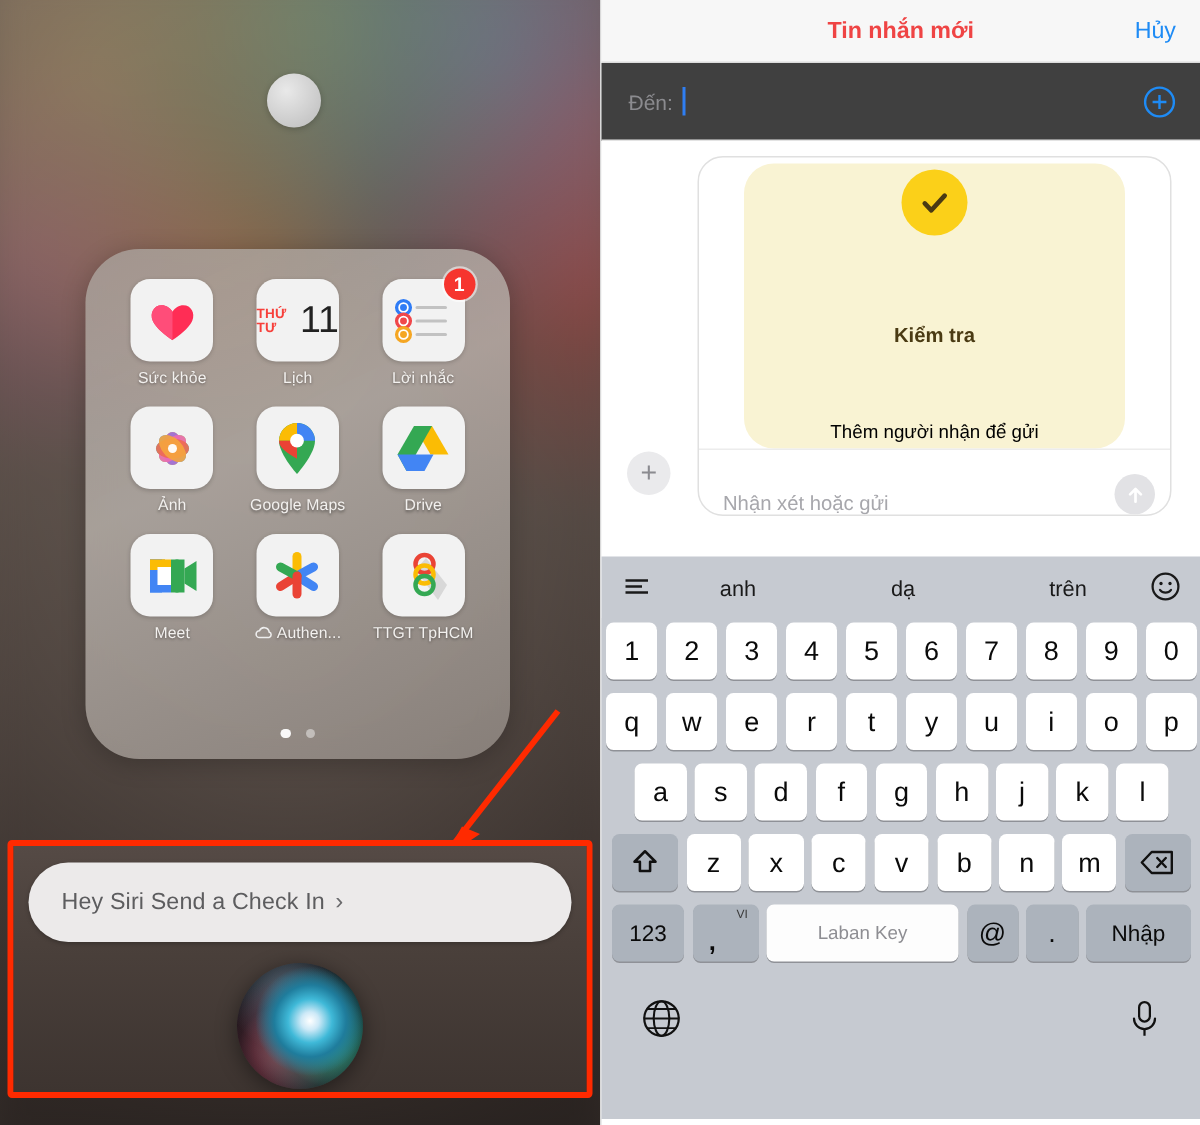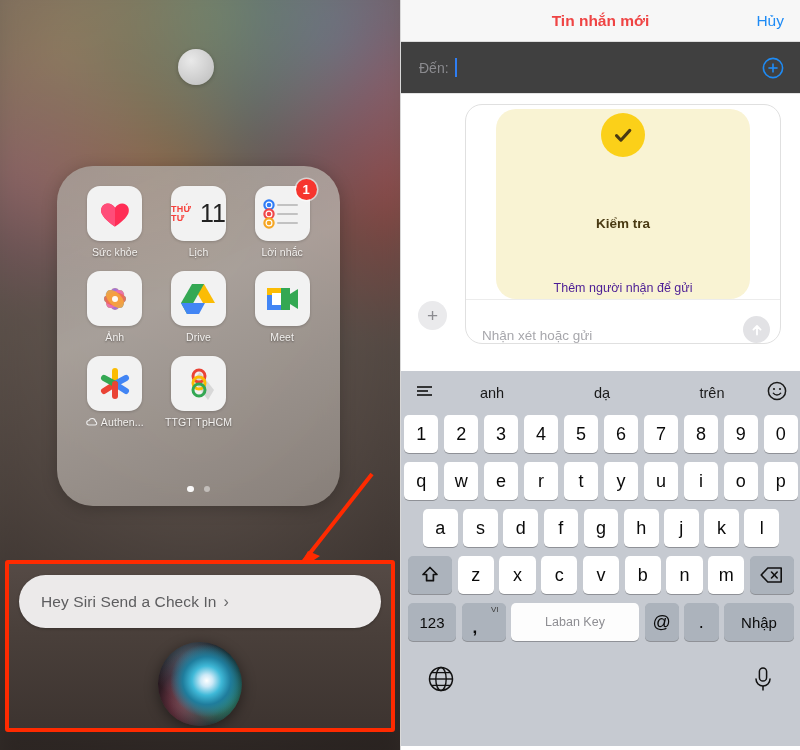--- a/index.html
+++ b/index.html
@@ -140,21 +140,21 @@
   .checkin-card {
     margin: 4px 30px 0 30px; height: 190px;
     background: #f9f3d3; border-radius: 20px;
     display: flex; flex-direction: column; align-items: center; justify-content: center; gap: 45px;
   }
   .check-circle {
     width: 44px; height: 44px; border-radius: 50%; background: #fbd019;
     display: flex; align-items: center; justify-content: center; margin-bottom: 14px;
   }
   .checkin-title { font-size: 13.5px; font-weight: 700; color: #4a3a13; margin-bottom: 5px; }
-  .checkin-sub { font-size: 12.5px; color: #4c1d95; }
+  .checkin-sub { font-size: 12.5px; color: #000000; }
   .bubble-input {
     height: 44px; border-top: 1px solid #ececec;
     display: flex; align-items: flex-end; padding: 0 10px 0 16px;
   }
   .bubble-ph { font-size: 13.5px; color: #a7a7ac; flex: 1; }
   .send-btn { width: 27px; height: 27px; border-radius: 50%; background: #e2e2e5; display: flex; align-items: center; justify-content: center; }
   .attach-btn {
     position: absolute; left: 17px; top: 207px;
     width: 29px; height: 29px; border-radius: 50%; background: #eaeaec;
     display: flex; align-items: center; justify-content: center;
@@ -248,20 +248,32 @@
                 <ellipse rx="6.5" ry="11" fill="#f06ab3" transform="rotate(225)" opacity=".9"></ellipse>
                 <ellipse rx="6.5" ry="11" fill="#f06a50" transform="rotate(270)" opacity=".9"></ellipse>
                 <ellipse rx="6.5" ry="11" fill="#f5a53d" transform="rotate(315)" opacity=".9"></ellipse>
                 <circle r="3" fill="#fff" opacity=".95"></circle>
               </g>
             </svg>
           </div>
           <div class="app-label">Ảnh</div>
         </div>
 
+        <div class="app">
+          <div class="app-icon">
+            <svg width="34" height="38" viewBox="0 0 34 38">
+              <path d="M17 2C10.4 2 5 7.3 5 13.8c0 8.9 12 22.2 12 22.2s12-13.3 12-22.2C29 7.3 23.6 2 17 2z" fill="#34a853"></path>
+              <path d="M5 13.8C5 7.3 10.4 2 17 2v11.8L5 13.8z" fill="#fbbc04"></path>
+              <path d="M17 2c6.6 0 12 5.3 12 11.8H17V2z" fill="#4285f4"></path>
+              <path d="M5 13.8h12v12C11 22.5 5 18.6 5 13.8z" fill="#ea4335"></path>
+              <circle cx="17" cy="13.8" r="4.6" fill="#fff"></circle>
+            </svg>
+          </div>
+          <div class="app-label">Google Maps</div>
+        </div>
 
         <div class="app">
           <div class="app-icon">
             <svg width="38" height="34" viewBox="0 0 38 34">
               <path d="M13 2h12l11 19H24z" fill="#fbbc04"></path>
               <path d="M13 2 2 21l6 11L25 2z" fill="#34a853"></path>
               <path d="M2 21h24l-6 11H8z" fill="#4285f4"></path>
               <path d="M19 2h6l11 19-3 5z" fill="#ea4335" opacity=".0"></path>
             </svg>
           </div>

